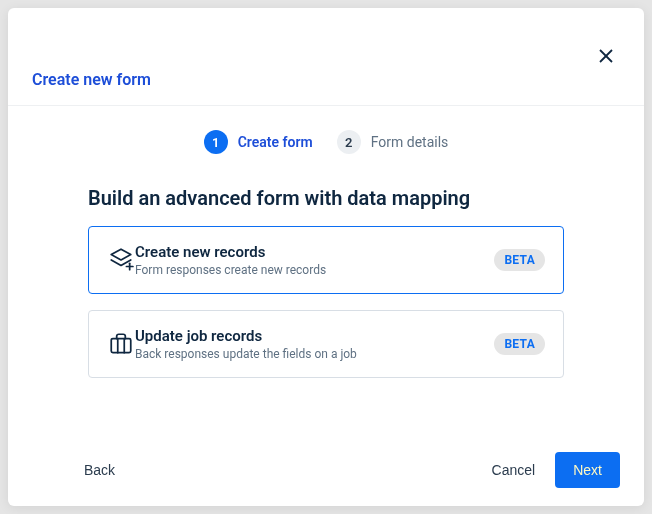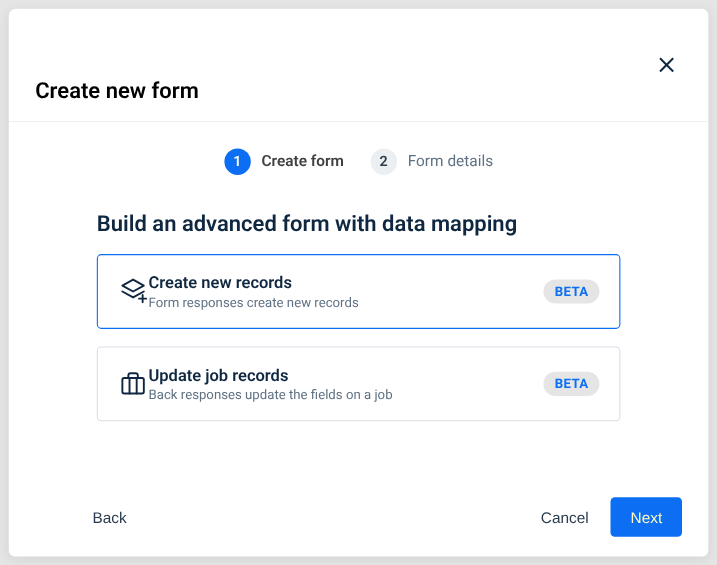--- a/index.html
+++ b/index.html
@@ -24,23 +24,23 @@
       position: relative;
     }
     .modal-header {
       padding: 18px 24px 16px 24px;
       display: flex;
       align-items: center;
       justify-content: space-between;
       border-bottom: 1px solid #eef0f2;
     }
     .modal-title {
-      font-size: 20px;
-      font-weight: 600;
-      color: #000000;
+      font-size: 16px;
+      font-weight: 600;
+      color: #1d4ed8;
       margin-top: 44px;
     }
     .close-btn {
       width: 28px;
       height: 28px;
       border: none;
       background: transparent;
       cursor: pointer;
       display: flex;
       align-items: center;
@@ -77,21 +77,21 @@
     .step-num.active {
       background: #0c6ef2;
       color: #fff;
     }
     .step-num.inactive {
       background: #eceff2;
       color: #2b3c4e;
     }
     .step-label {
       font-size: 14px;
-      color: #404040;
+      color: #1d4ed8;
       font-weight: 600;
     }
     .step-label.inactive {
       color: #5f7183;
       font-weight: 400;
     }
     .section-title {
       font-size: 20px;
       font-weight: 600;
       color: #0f2740;

